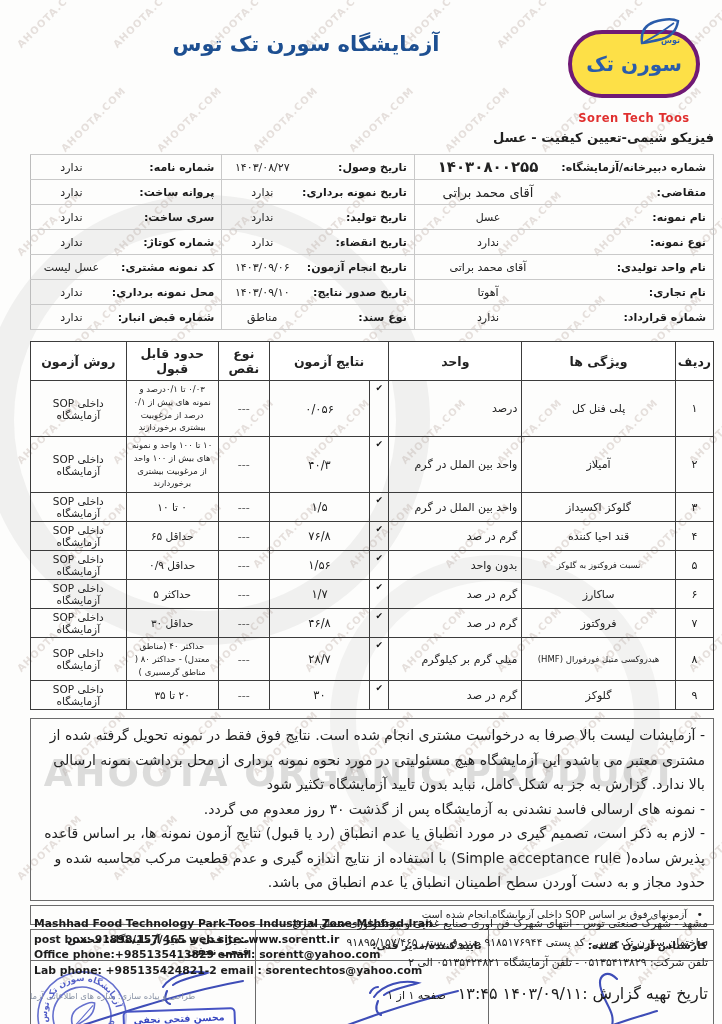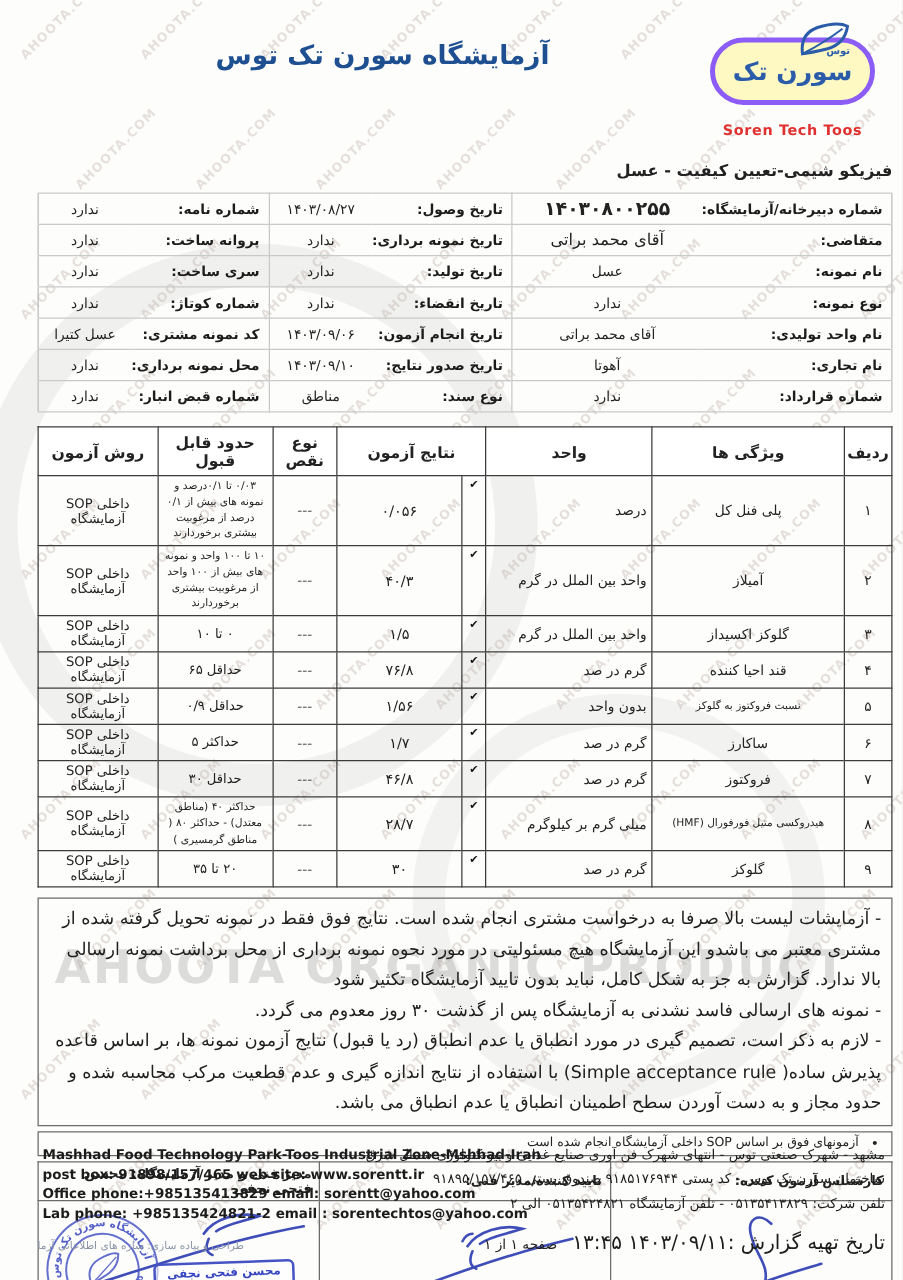--- a/index.html
+++ b/index.html
@@ -24,22 +24,22 @@
     font-size:37px; font-weight:bold; letter-spacing:2px;
     color:rgba(165,165,165,0.38); white-space:nowrap; pointer-events:none;
   }
 
   
   .hdr-title { position:absolute; top:32px; left:0; right:110px; text-align:center;
     font-size:21px; font-weight:bold; color:#1d4f91; direction:rtl; }
   .hdr-sub { position:absolute; top:66px; left:0; right:110px; text-align:center;
     font-size:12px; font-weight:bold; color:#3a3a3a; direction:rtl; }
   .logo { position:absolute; top:30px; right:14px; width:148px; text-align:center; }
-  .logo-oval { position:relative; display:inline-block; width:132px; height:54px;
-    border:4px solid #8b5cf6; border-radius:999px; background:#fef9c3; }
+  .logo-oval { position:relative; display:inline-block; width:132px; height:68px;
+    border:4px solid #701a75; border-radius:999px; background:#fde047; }
   .logo-fa { position:absolute; inset:0; display:flex; align-items:center; justify-content:center;
     font-size:20px; font-weight:bold; color:#2a5caa; direction:rtl; }
   .logo-toos { position:absolute; top:2px; right:16px; font-size:8px; font-weight:bold; color:#2a5caa; direction:rtl; }
   .logo-leaf { position:absolute; top:-17px; left:64px; }
   .logo-en { margin-top:9px; font-size:11.5px; font-weight:bold; color:#e0302f; letter-spacing:.5px; }
 
   
   .main { position:absolute; top:130px; left:30px; right:8px; }
   .doc-title { direction:rtl; text-align:right; font-size:13px; font-weight:bold; padding-left:2px; }
 
@@ -238,21 +238,21 @@
             <td class="m-value sep">ندارد</td>
             <td class="m-label">شماره کوتاژ:</td>
             <td class="m-value">ندارد</td>
           </tr>
           <tr>
             <td class="m-label">نام واحد تولیدی:</td>
             <td class="m-value sep">آقای محمد براتی</td>
             <td class="m-label">تاریخ انجام آزمون:</td>
             <td class="m-value sep">۱۴۰۳/۰۹/۰۶</td>
             <td class="m-label">کد نمونه مشتری:</td>
-            <td class="m-value">عسل کتیرا</td>
+            <td class="m-value">عسل لیست</td>
           </tr>
           <tr>
             <td class="m-label">نام تجاری:</td>
             <td class="m-value sep">آهوتا</td>
             <td class="m-label">تاریخ صدور نتایج:</td>
             <td class="m-value sep">۱۴۰۳/۰۹/۱۰</td>
             <td class="m-label">محل نمونه برداری:</td>
             <td class="m-value">ندارد</td>
           </tr>
           <tr>

